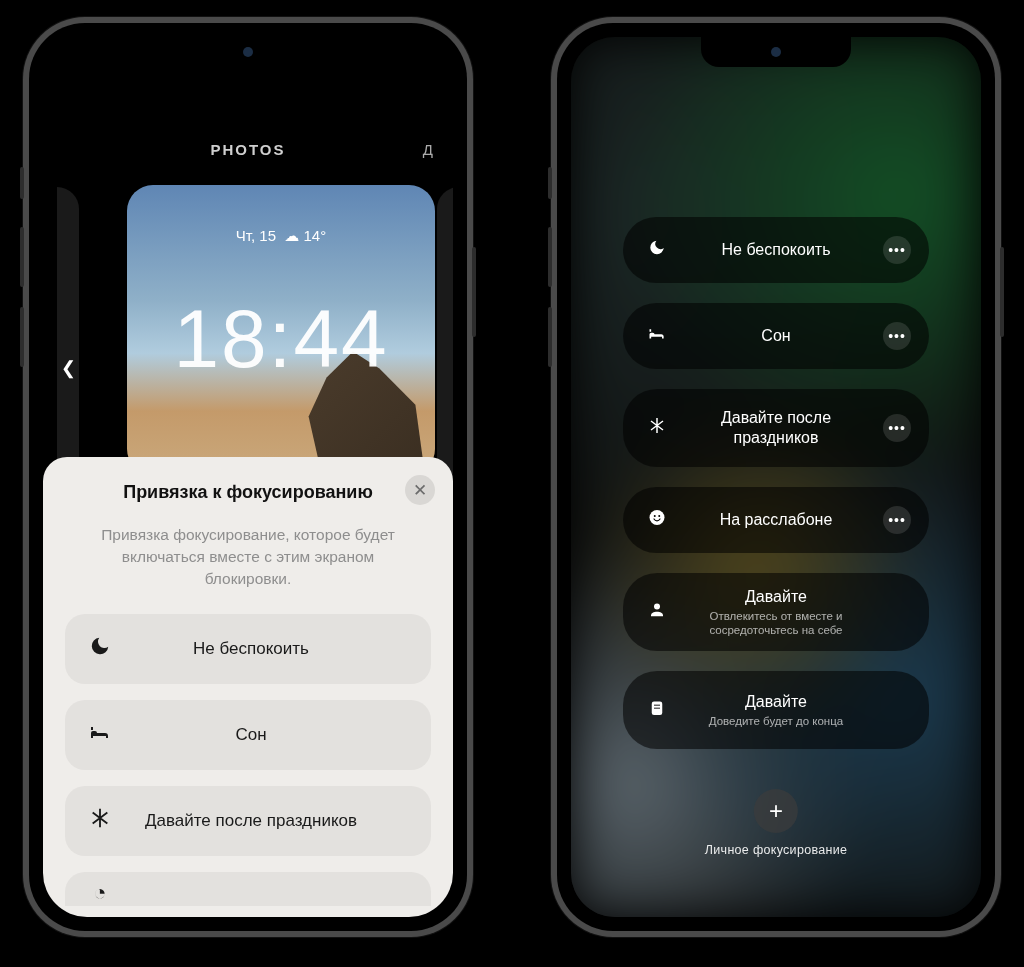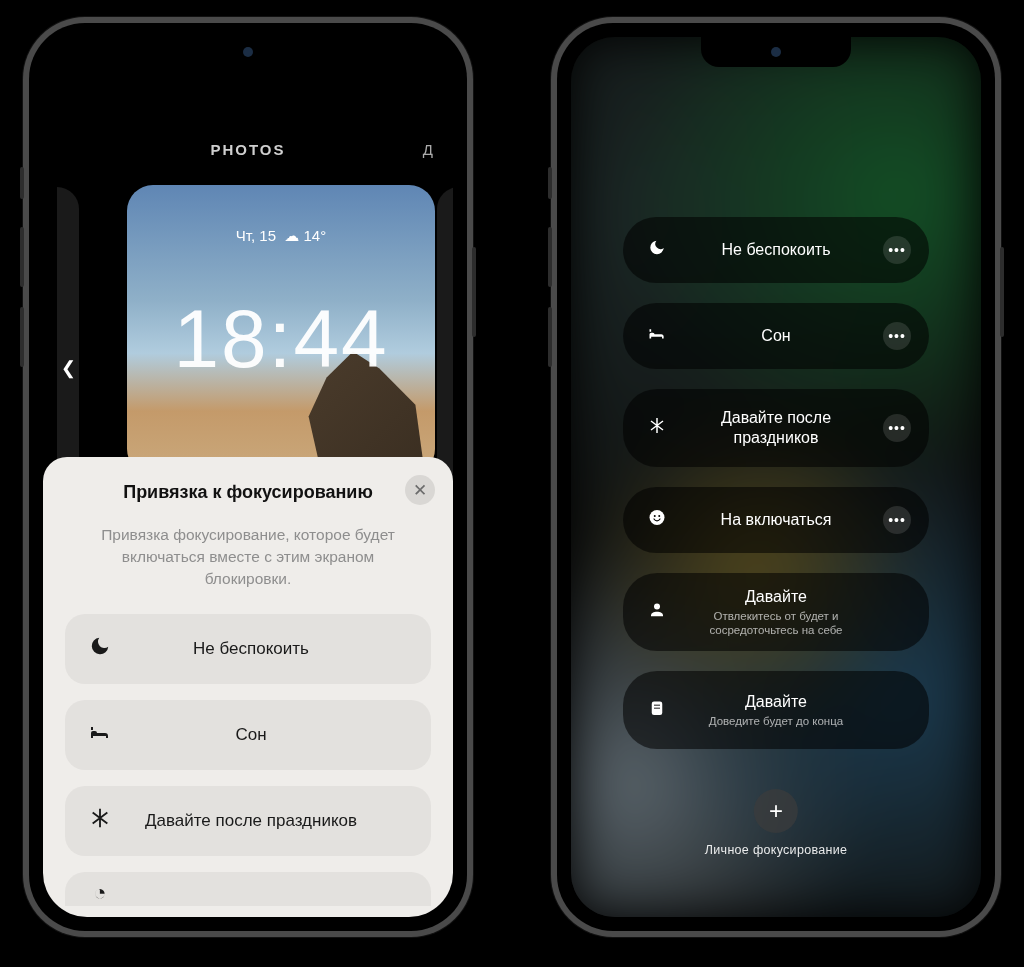--- a/index.html
+++ b/index.html
@@ -340,35 +340,35 @@
         <div class="r-item">
           <div class="r-item-icon">
             <svg width="18" height="18" viewBox="0 0 24 24" fill="#fff">
                 <circle cx="12" cy="12" r="10"></circle>
                 <circle cx="9" cy="10" r="1.3" fill="#000"></circle>
                 <circle cx="15" cy="10" r="1.3" fill="#000"></circle>
                 <path d="M8 14c1 1.6 2.5 2.4 4 2.4s3-.8 4-2.4" stroke="#000" stroke-width="1.6" fill="none" stroke-linecap="round"></path>
               </svg>
           </div>
           <div class="r-item-text">
-              <div class="r-item-title">На включаться</div>
+              <div class="r-item-title">На расслабоне</div>
             </div>
           <div class="r-item-more">•••</div>
         </div>
 
         <div class="r-item tall">
           <div class="r-item-icon">
             <svg width="18" height="18" viewBox="0 0 24 24" fill="#fff">
                 <circle cx="12" cy="8" r="4"></circle>
                 <path d="M4 20c0-3.3 3.6-5 8-5s8 1.7 8 5v1H4z"></path>
               </svg>
           </div>
           <div class="r-item-text">
             <div class="r-item-title">Давайте</div>
-            <div class="r-item-sub">Отвлекитесь от будет и сосредоточьтесь на себе</div>
+            <div class="r-item-sub">Отвлекитесь от вместе и сосредоточьтесь на себе</div>
           </div>
         </div>
 
         <div class="r-item tall">
           <div class="r-item-icon">
             <svg width="18" height="18" viewBox="0 0 24 24" fill="#fff">
                 <rect x="5" y="4" width="14" height="18" rx="3"></rect>
                 <rect x="8" y="8" width="8" height="2" fill="#000" opacity=".6"></rect>
                 <rect x="8" y="12" width="8" height="2" fill="#000" opacity=".6"></rect>
               </svg>

